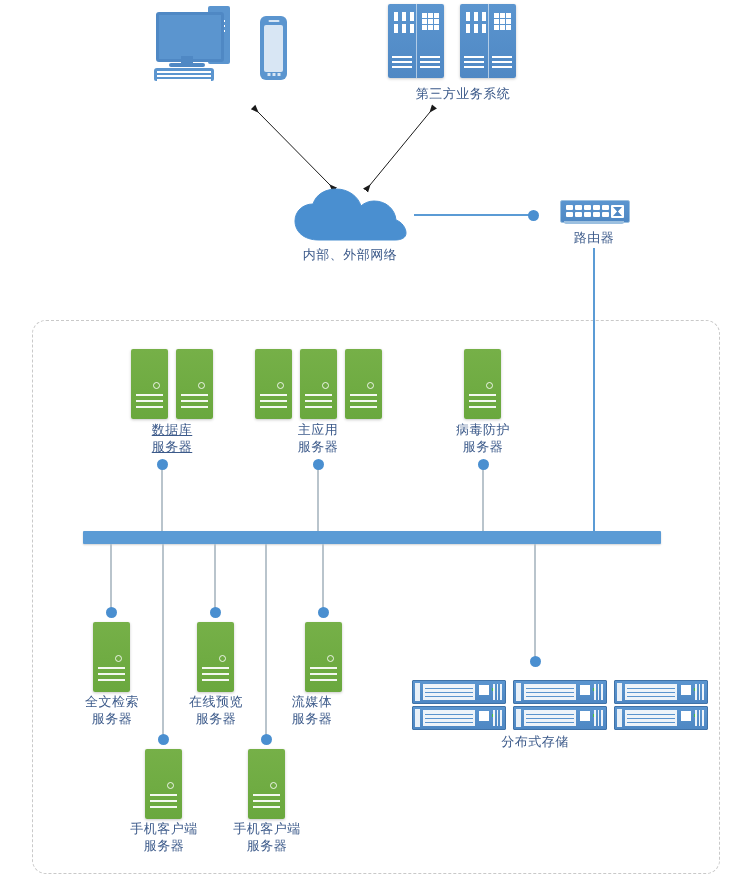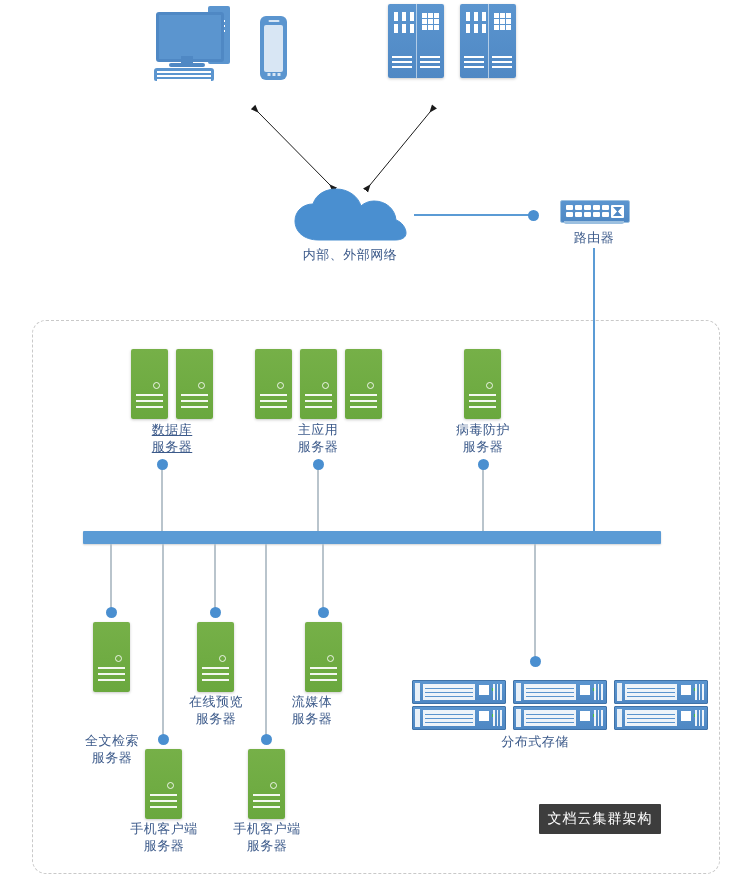--- a/index.html
+++ b/index.html
@@ -391,20 +391,21 @@
           <i></i>
           <i></i>
         </div>
       <div class="cab-lines" style="left:32px; top:52px;">
           <i></i>
           <i></i>
           <i></i>
         </div>
     </div>
   </div>
+  <div class="label" style="left:378px; top:85px; width:170px;">第三方业务系统</div>
 
   <svg class="abs" style="left:0; top:0;" width="750" height="330">
     <defs>
       <marker id="arrEnd" markerWidth="9" markerHeight="9" refX="7" refY="3.2" orient="auto" markerUnits="strokeWidth">
         <path d="M0,0 L8,3.2 L0,6.4 z" fill="#1a1a1a"></path>
       </marker>
       <marker id="arrStart" markerWidth="9" markerHeight="9" refX="1" refY="3.2" orient="auto" markerUnits="strokeWidth">
         <path d="M8,0 L0,3.2 L8,6.4 z" fill="#1a1a1a"></path>
       </marker>
     </defs>
@@ -509,21 +510,21 @@
   <div class="vline-grey" style="left:110px; top:544px; height:67px;"></div>
   <div class="dot" style="left:106px; top:607px;"></div>
   <div class="abs" style="left:93px; top:622px; width:37px; height:70px;">
     <div class="tower" style="left:0px; top:0px; width:37px; height:70px;">
       <div class="pwr" style="top:33px;"></div>
       <div class="vent" style="top:45px;"></div>
       <div class="vent" style="top:51px;"></div>
       <div class="vent" style="top:57px;"></div>
     </div>
   </div>
-  <div class="label" style="left:52px; top:693px; width:120px;margin-top:39px;">全文检索
+  <div class="label" style="left:52px; top:693px; width:120px;">全文检索
 服务器</div>
 
   <div class="vline-grey" style="left:214px; top:544px; height:67px;"></div>
   <div class="dot" style="left:210px; top:607px;"></div>
   <div class="abs" style="left:197px; top:622px; width:37px; height:70px;">
     <div class="tower" style="left:0px; top:0px; width:37px; height:70px;">
       <div class="pwr" style="top:33px;"></div>
       <div class="vent" style="top:45px;"></div>
       <div class="vent" style="top:51px;"></div>
       <div class="vent" style="top:57px;"></div>
@@ -663,17 +664,14 @@
       <div class="led"></div>
       <div class="fins">
           <i></i>
           <i></i>
           <i></i>
         </div>
     </div>
   </div>
   <div class="label" style="left:475px; top:733px; width:120px;">分布式存储</div>
 
-  <div class="title-badge" style="left:539px; top:804px; width:122px; height:30px;">
-    <span>文档云集群架构</span>
-  </div>
 
 </div>
 
 </body></html>

